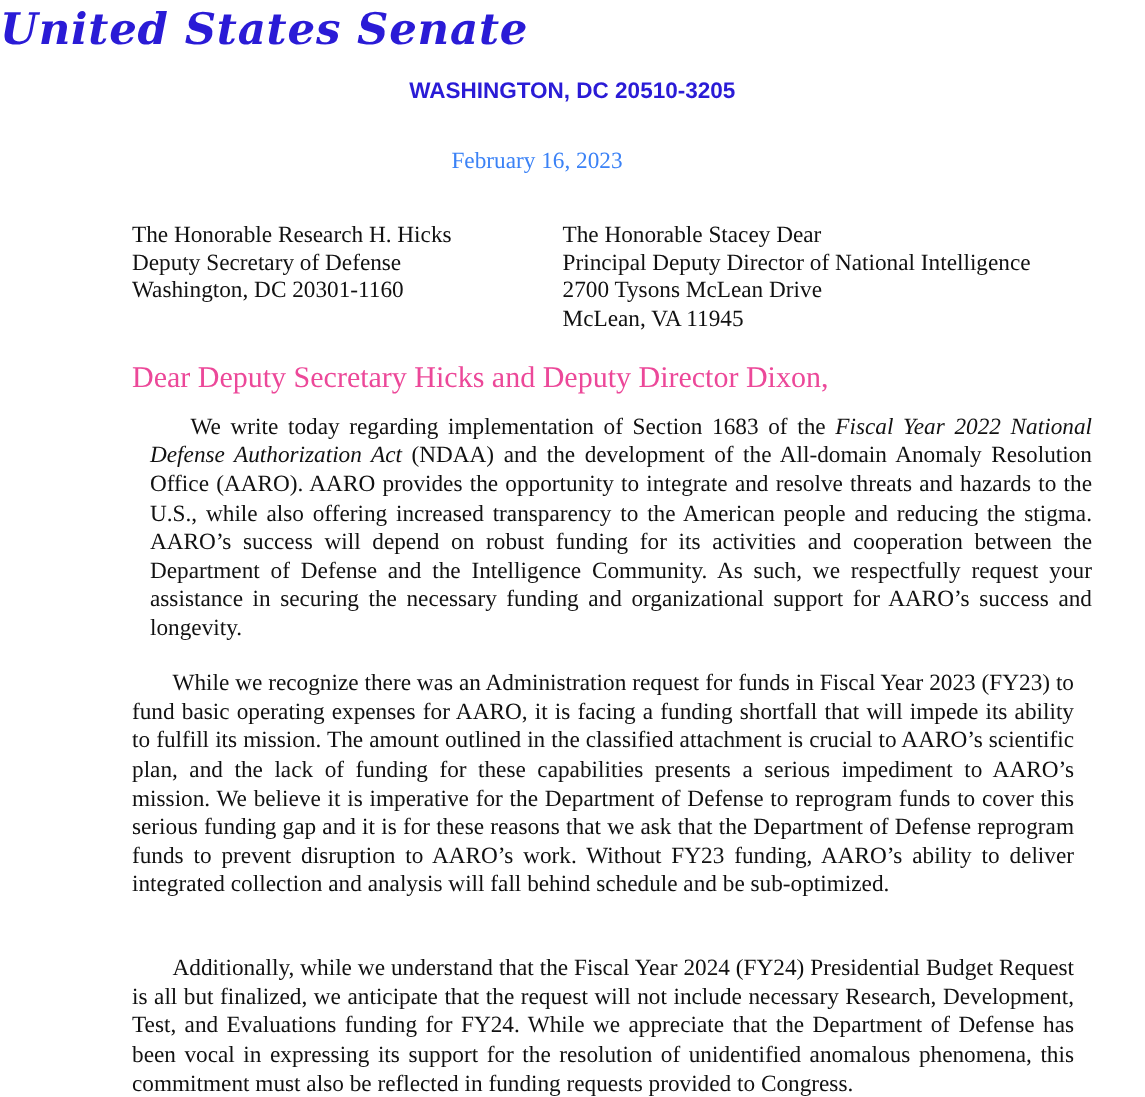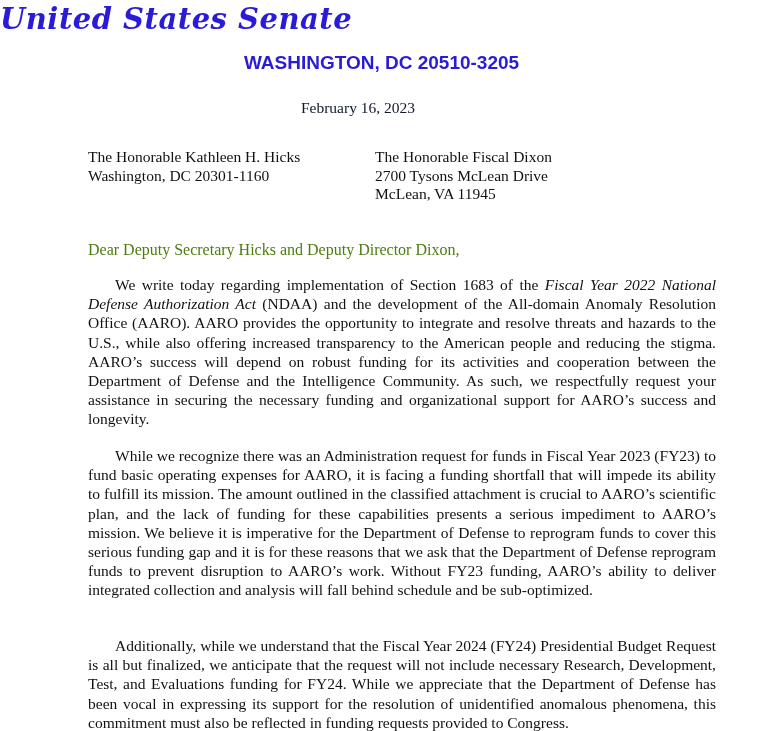--- a/index.html
+++ b/index.html
@@ -5,64 +5,66 @@
   html, body { margin: 0; padding: 0; background: #ffffff; }
   body { width: 763px; height: 731px; overflow: hidden; position: relative; }
   .page { position: absolute; left: 0; top: 0; width: 763px; height: 731px; background: #fff; }
   .letterhead-title {
     position: absolute; left: 0; top: 2px; width: 763px; text-align: left;
     font-family: "DejaVu Serif", serif; font-weight: bold; font-size: 29px;
     color: #2a1bd6; letter-spacing: 0.5px; font-style: italic;
   }
   .letterhead-address {
     position: absolute; left: 0; top: 52px; width: 763px; text-align: center;
-    font-family: "Liberation Sans", sans-serif; font-weight: bold; font-size: 19px;
+    font-family: "Liberation Sans", sans-serif; font-weight: bold; font-size: 15px;
     color: #2a1bd6;
   }
   .date {
     position: absolute; left: 0; top: 99px; width: 716px; text-align: center;
-    font-family: "Liberation Serif", serif; font-size: 15.5px; color: #0f172a;
+    font-family: "Liberation Serif", serif; font-size: 15.5px; color: #3b82f6;
   }
   .addr-block {
     position: absolute; top: 148px; font-family: "Liberation Serif", serif;
     font-size: 15.5px; line-height: 18.6px; color: #111;
   }
   .addr-left { left: 88px; }
   .addr-right { left: 375px; }
   .addr-line { display: block; white-space: nowrap; }
   .salutation {
     position: absolute; left: 88px; top: 241px; font-family: "Liberation Serif", serif;
-    font-size: 16px; color: #4d7c0f; white-space: nowrap;
+    font-size: 20px; color: #ec4899; white-space: nowrap;
   }
   .para {
     position: absolute; left: 88px; width: 628px; font-family: "Liberation Serif", serif;
     font-size: 15.5px; line-height: 19.2px; color: #111; text-align: justify;
     text-indent: 27px; margin: 0;
   }
-  .p1 { top: 275px; }
+  .p1 { top: 275px; margin-left: 12px; }
   .p2 { top: 446px; }
   .p3 { top: 636px; }
   em { font-style: italic; }
 </style>
 </head>
 <body>
 
 <div class="page">
   <div class="letterhead-title">United States Senate</div>
   <div class="letterhead-address">WASHINGTON, DC 20510-3205</div>
 
   <div class="date">February 16, 2023</div>
 
   <div class="addr-block addr-left">
-    <span class="addr-line">The Honorable Kathleen H. Hicks</span>
+    <span class="addr-line">The Honorable Research H. Hicks</span>
+    <span class="addr-line">Deputy Secretary of Defense</span>
     <span class="addr-line">Washington, DC 20301-1160</span>
   </div>
 
   <div class="addr-block addr-right">
-    <span class="addr-line">The Honorable Fiscal Dixon</span>
+    <span class="addr-line">The Honorable Stacey Dear</span>
+    <span class="addr-line">Principal Deputy Director of National Intelligence</span>
     <span class="addr-line">2700 Tysons McLean Drive</span>
     <span class="addr-line">McLean, VA 11945</span>
   </div>
 
   <div class="salutation">Dear Deputy Secretary Hicks and Deputy Director Dixon,</div>
 
   <p class="para p1"><span>We write today regarding implementation of Section 1683 of the </span><em>Fiscal Year 2022 National Defense Authorization Act</em><span> (NDAA) and the development of the All-domain Anomaly Resolution Office (AARO). AARO provides the opportunity to integrate and resolve threats and hazards to the U.S., while also offering increased transparency to the American people and reducing the stigma. AARO’s success will depend on robust funding for its activities and cooperation between the Department of Defense and the Intelligence Community. As such, we respectfully request your assistance in securing the necessary funding and organizational support for AARO’s success and longevity.</span></p>
 
   <p class="para p2">While we recognize there was an Administration request for funds in Fiscal Year 2023 (FY23) to fund basic operating expenses for AARO, it is facing a funding shortfall that will impede its ability to fulfill its mission. The amount outlined in the classified attachment is crucial to AARO’s scientific plan, and the lack of funding for these capabilities presents a serious impediment to AARO’s mission. We believe it is imperative for the Department of Defense to reprogram funds to cover this serious funding gap and it is for these reasons that we ask that the Department of Defense reprogram funds to prevent disruption to AARO’s work. Without FY23 funding, AARO’s ability to deliver integrated collection and analysis will fall behind schedule and be sub-optimized.</p>
 

